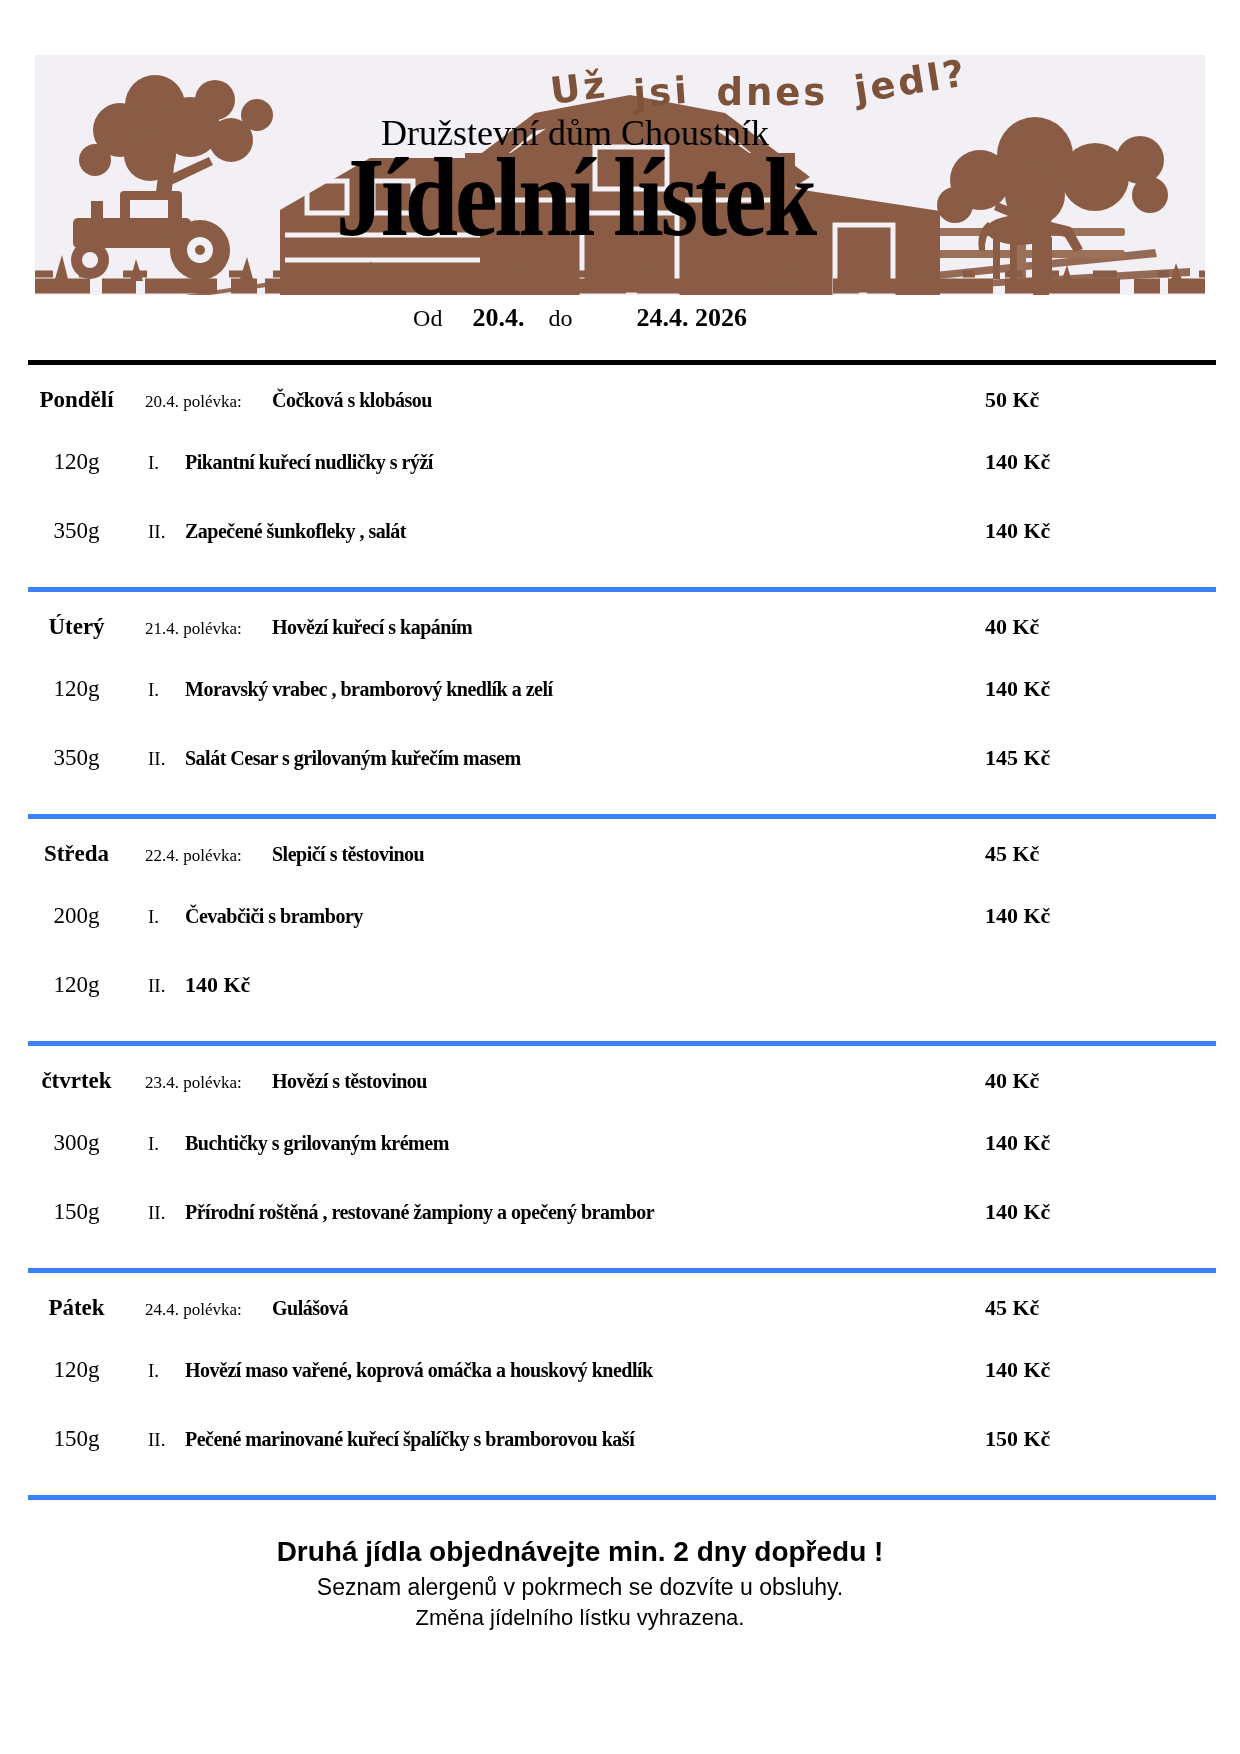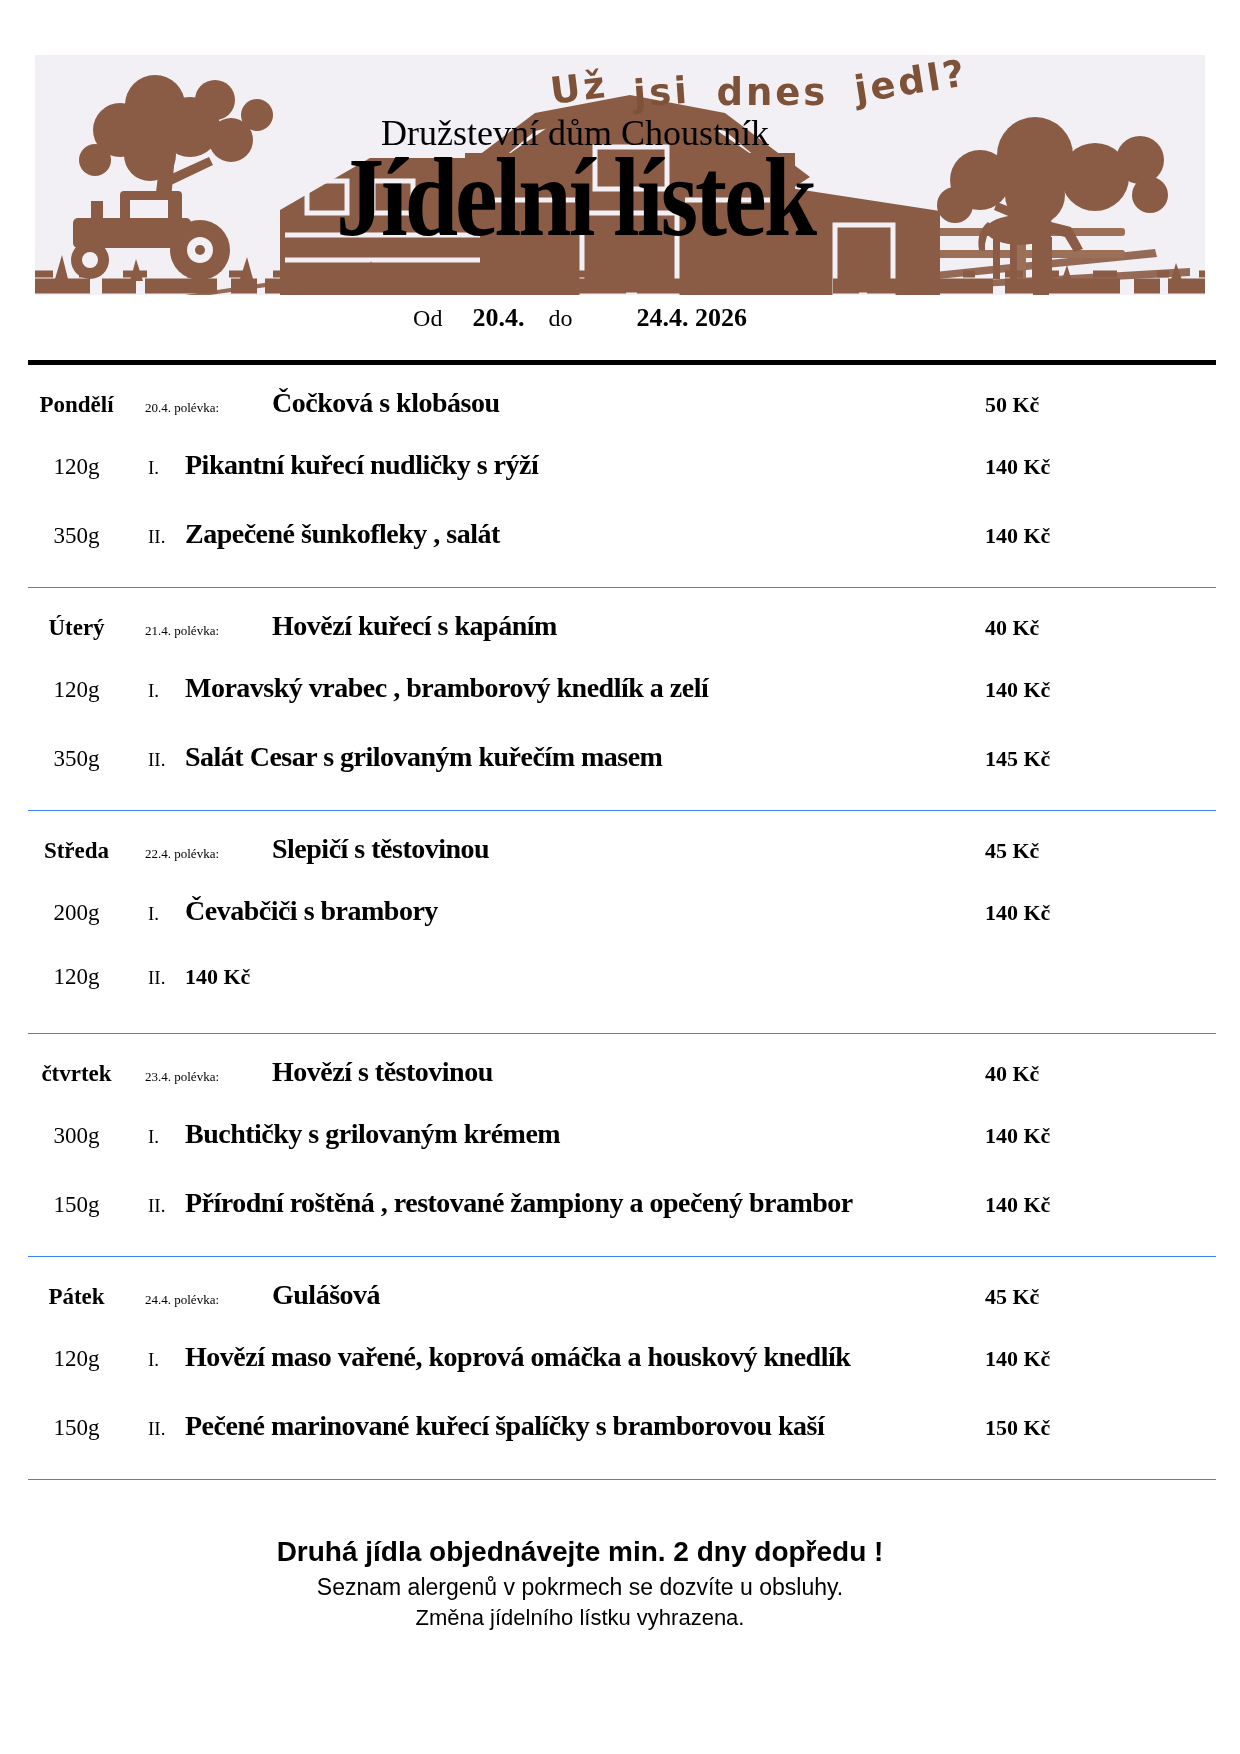--- a/index.html
+++ b/index.html
@@ -34,30 +34,30 @@
   .date-line {
     position:absolute; top:303px; left:0; width:1160px; text-align:center;
     font-size:24px;
   }
   .date-line .plain { font-weight:normal; }
   .date-line .bold  { font-weight:bold; font-size:26px; }
   .date-from { margin:0 24px 0 30px; }
   .date-to   { margin-left:64px;font-family:Liberation Serif, serif; }
   
   .menu { position:absolute; top:360px; left:28px; width:1188px; border-top:5px solid #000; }
-  .day  { border-bottom:1px solid #3b82f6; padding-top:22px; }
+  .day  { border-bottom:5px solid #3b82f6; padding-top:22px; }
   .row  { display:grid; align-items:baseline; }
   .soup-row { grid-template-columns:97px 147px 1fr 231px; height:62px; }
   .meal-row { grid-template-columns:97px 60px 1fr 231px; height:69px; }
   .c1 { text-align:center; }
   .day-name { font-size:23px; font-weight:bold; }
   .weight   { font-size:23px; }
-  .small-label { font-size:13px; padding-left:20px; white-space:nowrap; }
+  .small-label { font-size:17px; padding-left:20px; white-space:nowrap; }
   .roman    { font-size:19px; padding-left:23px; }
-  .dish     { font-size:28px; font-weight:bold; letter-spacing:-0.5px; white-space:nowrap; }
+  .dish     { font-size:20px; font-weight:bold; letter-spacing:-0.5px; white-space:nowrap; }
   .price    { font-size:22px; font-weight:bold; text-align:left; }
   
   .footer {
     position:absolute; top:1532px; left:0; width:1160px; text-align:center;
     font-family:"Liberation Sans", sans-serif;
   }
   .footer-line1 { font-size:26px; line-height:34px; }
   .footer-line2 { font-size:28px; font-weight:bold; line-height:40px; }
   .footer-line3 { font-size:23px; line-height:31px; }
   .footer-line4 { font-size:22px; line-height:30px; }

